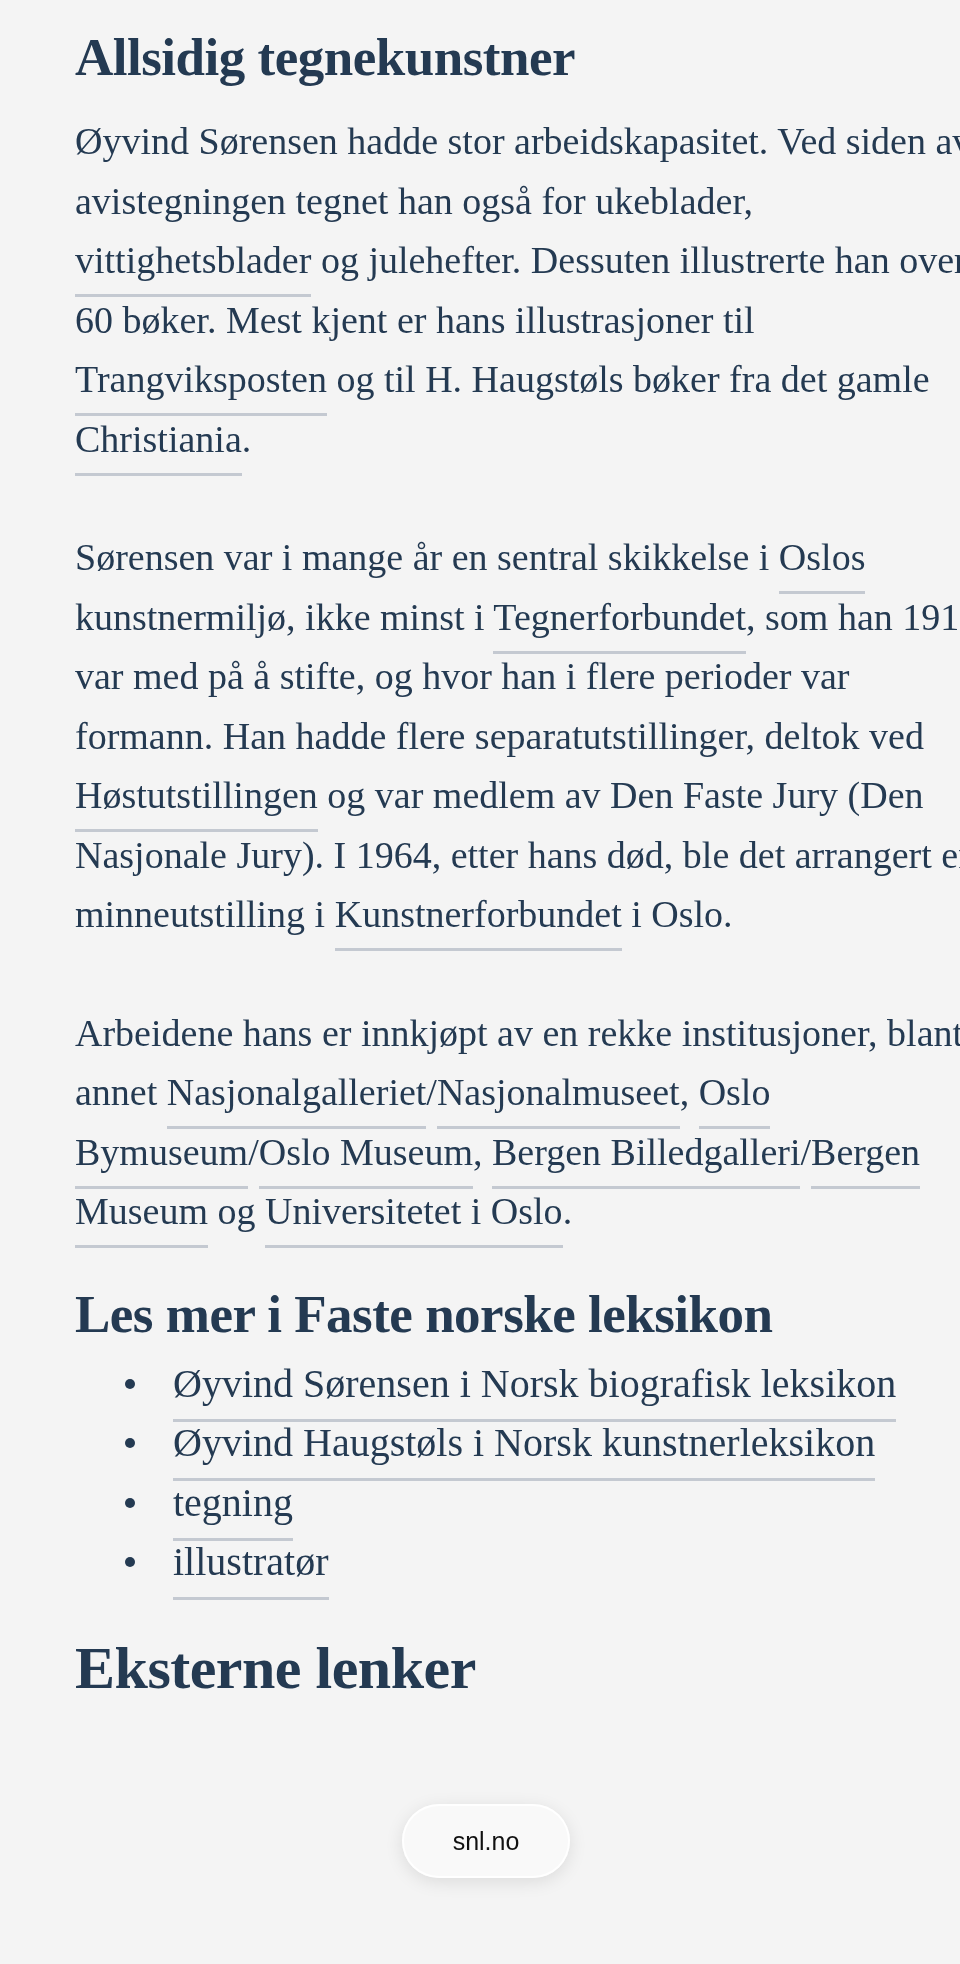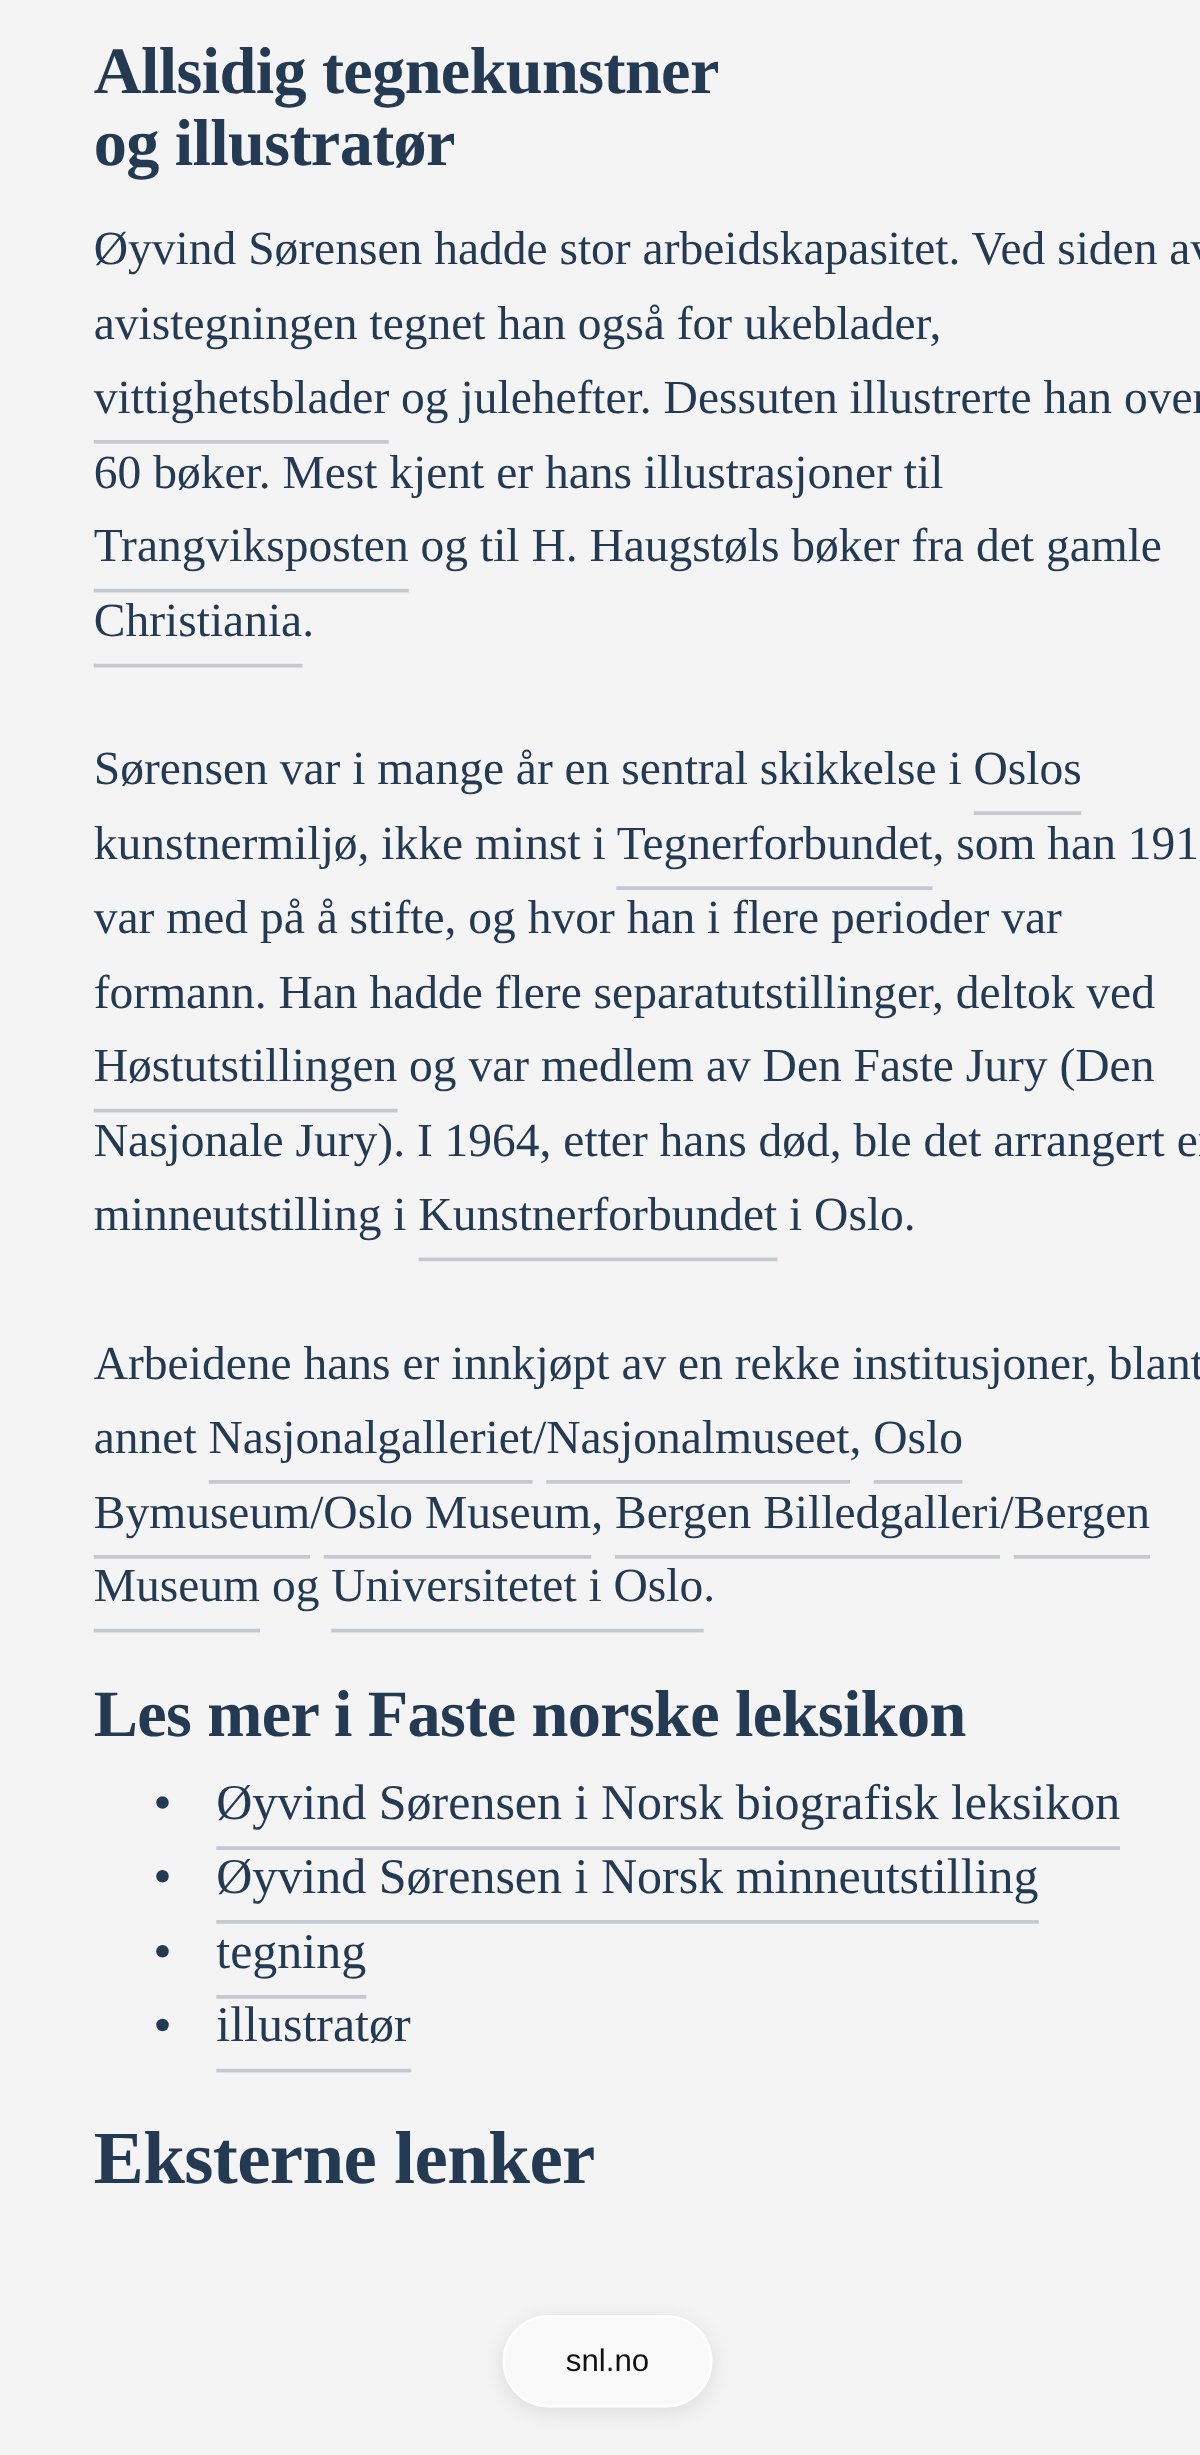--- a/index.html
+++ b/index.html
@@ -77,52 +77,52 @@
       background: #243a52;
     }
     .h-ext {
       font-size: 60px;
       line-height: 60px;
       margin-top: 46px;
     }
     .pill {
       position: absolute;
       left: 402px;
-      top: 1852px;
+      top: 1804px;
       width: 168px;
       height: 74px;
       border-radius: 37px;
       background: #f9f9f9;
       box-shadow: 0 4px 18px rgba(0,0,0,0.10), 0 0 0 2px rgba(255,255,255,0.9) inset;
       display: flex;
       align-items: center;
       justify-content: center;
       font-family: "Liberation Sans", "DejaVu Sans", sans-serif;
       font-size: 25px;
       color: #111;
     }
   </style>
 </head>
 <body>
 
 <div class="content">
 
-  <h2 class="h-main"><span>Allsidig tegnekunstner</span><br><span>og illustratør</span></h2>
+  <h2 class="h-main"><span>Allsidig tegnekunstner</span><br></h2>
 
   <p class="p1"><span>Øyvind Sørensen hadde stor arbeidskapasitet. Ved siden av avistegningen tegnet han også for ukeblader, </span><a class="lnk" href="#">vittighetsblader</a><span> og julehefter. Dessuten illustrerte han over 60 bøker. Mest kjent er hans illustrasjoner til </span><a class="lnk" href="#">Trangviksposten</a><span> og til H. Haugstøls bøker fra det gamle </span><a class="lnk" href="#">Christiania</a><span>.</span></p>
 
   <p class="p2"><span>Sørensen var i mange år en sentral skikkelse i </span><a class="lnk" href="#">Oslos</a><span> kunstnermiljø, ikke minst i </span><a class="lnk" href="#">Tegnerforbundet</a><span>, som han 1916 var med på å stifte, og hvor han i flere perioder var formann. Han hadde flere separatutstillinger, deltok ved </span><a class="lnk" href="#">Høstutstillingen</a><span> og var medlem av Den Faste Jury (Den Nasjonale Jury). I 1964, etter hans død, ble det arrangert en minneutstilling i </span><a class="lnk" href="#">Kunstnerforbundet</a><span> i Oslo.</span></p>
 
   <p class="p3"><span>Arbeidene hans er innkjøpt av en rekke institusjoner, blant annet </span><a class="lnk" href="#">Nasjonalgalleriet</a><span>/</span><a class="lnk" href="#">Nasjonalmuseet</a><span>, </span><a class="lnk" href="#">Oslo Bymuseum</a><span>/</span><a class="lnk" href="#">Oslo Museum</a><span>, </span><a class="lnk" href="#">Bergen Billedgalleri</a><span>/</span><a class="lnk" href="#">Bergen Museum</a><span> og </span><a class="lnk" href="#">Universitetet i Oslo</a><span>.</span></p>
 
   <h2 class="h-sec">Les mer i Faste norske leksikon</h2>
 
   <ul class="more">
     <li><span class="bullet"></span><a class="lnk" href="#">Øyvind Sørensen i Norsk biografisk leksikon</a></li>
-    <li><span class="bullet"></span><a class="lnk" href="#">Øyvind Sørensen i Norsk minneutstilling</a></li>
+    <li><span class="bullet"></span><a class="lnk" href="#">Øyvind Haugstøls i Norsk kunstnerleksikon</a></li>
     <li><span class="bullet"></span><a class="lnk" href="#">tegning</a></li>
     <li><span class="bullet"></span><a class="lnk" href="#">illustratør</a></li>
   </ul>
 
   <h2 class="h-ext">Eksterne lenker</h2>
 </div>
 
 <div class="pill">
     <span>snl.no</span>
   </div>

